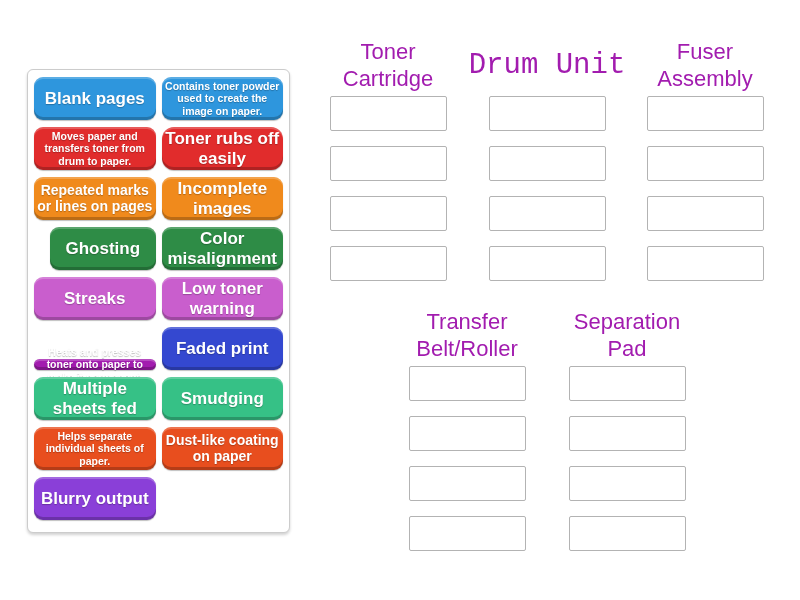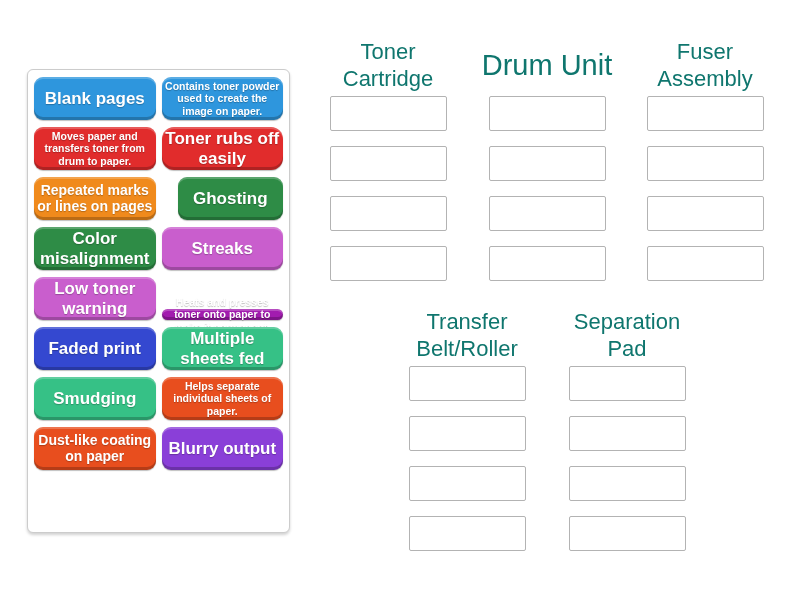--- a/index.html
+++ b/index.html
@@ -54,25 +54,25 @@
     position: absolute;
     width: 160px;
     text-align: center;
   }
   .group-header {
     height: 60px;
     display: flex;
     align-items: center;
     justify-content: center;
     text-align: center;
-    color: #0f766e;
+    color: #a21caf;
     font-size: 22px;
     line-height: 1.22;
   }
-  .group-1 .group-header { font-size: 29px; }
+  .group-1 .group-header { font-size: 29px; font-family: Liberation Mono, monospace; }
   .drop-slot {
     width: 117px; height: 35px;
     margin: 0 auto 15px auto;
     background: #ffffff;
     border: 1px solid #b3b3b3;
     border-radius: 2px;
   }
   .group-0 { left: 308px; top: 36px; }
   .group-1 { left: 467px; top: 36px; }
   .group-2 { left: 625px; top: 36px; }
@@ -82,20 +82,21 @@
 </head>
 <body>
 
 <div class="stage">
   <div class="tile-panel">
       <div class="tile large" style="background: rgb(46, 150, 221);">Blank pages</div>
       <div class="tile small" style="background: rgb(46, 150, 221);">Contains toner powder used to create the image on paper.</div>
       <div class="tile small" style="background: rgb(225, 44, 44);">Moves paper and transfers toner from drum to paper.</div>
       <div class="tile large" style="background: rgb(225, 44, 44); border-radius: 12px;">Toner rubs off easily</div>
       <div class="tile medium" style="background: rgb(240, 138, 28);">Repeated marks or lines on pages</div>
+      <div class="tile large" style="background: rgb(240, 138, 28);">Incomplete images</div>
       <div class="tile large" style="background: rgb(46, 140, 70); margin-left: 16px;">Ghosting</div>
       <div class="tile large" style="background: rgb(46, 140, 70);">Color misalignment</div>
       <div class="tile large" style="background: rgb(201, 94, 205);">Streaks</div>
       <div class="tile large" style="background: rgb(201, 94, 205);">Low toner warning</div>
       <div class="tile small" style="background: #a21caf; margin-top: 32px;">Heats and presses toner onto paper to make it permanent.</div>
       <div class="tile large" style="background: rgb(52, 72, 208);">Faded print</div>
       <div class="tile large" style="background: rgb(54, 193, 134);">Multiple sheets fed</div>
       <div class="tile large" style="background: rgb(54, 193, 134);">Smudging</div>
       <div class="tile small" style="background: rgb(232, 78, 30);">Helps separate individual sheets of paper.</div>
       <div class="tile medium" style="background: rgb(232, 78, 30);">Dust-like coating on paper</div>

